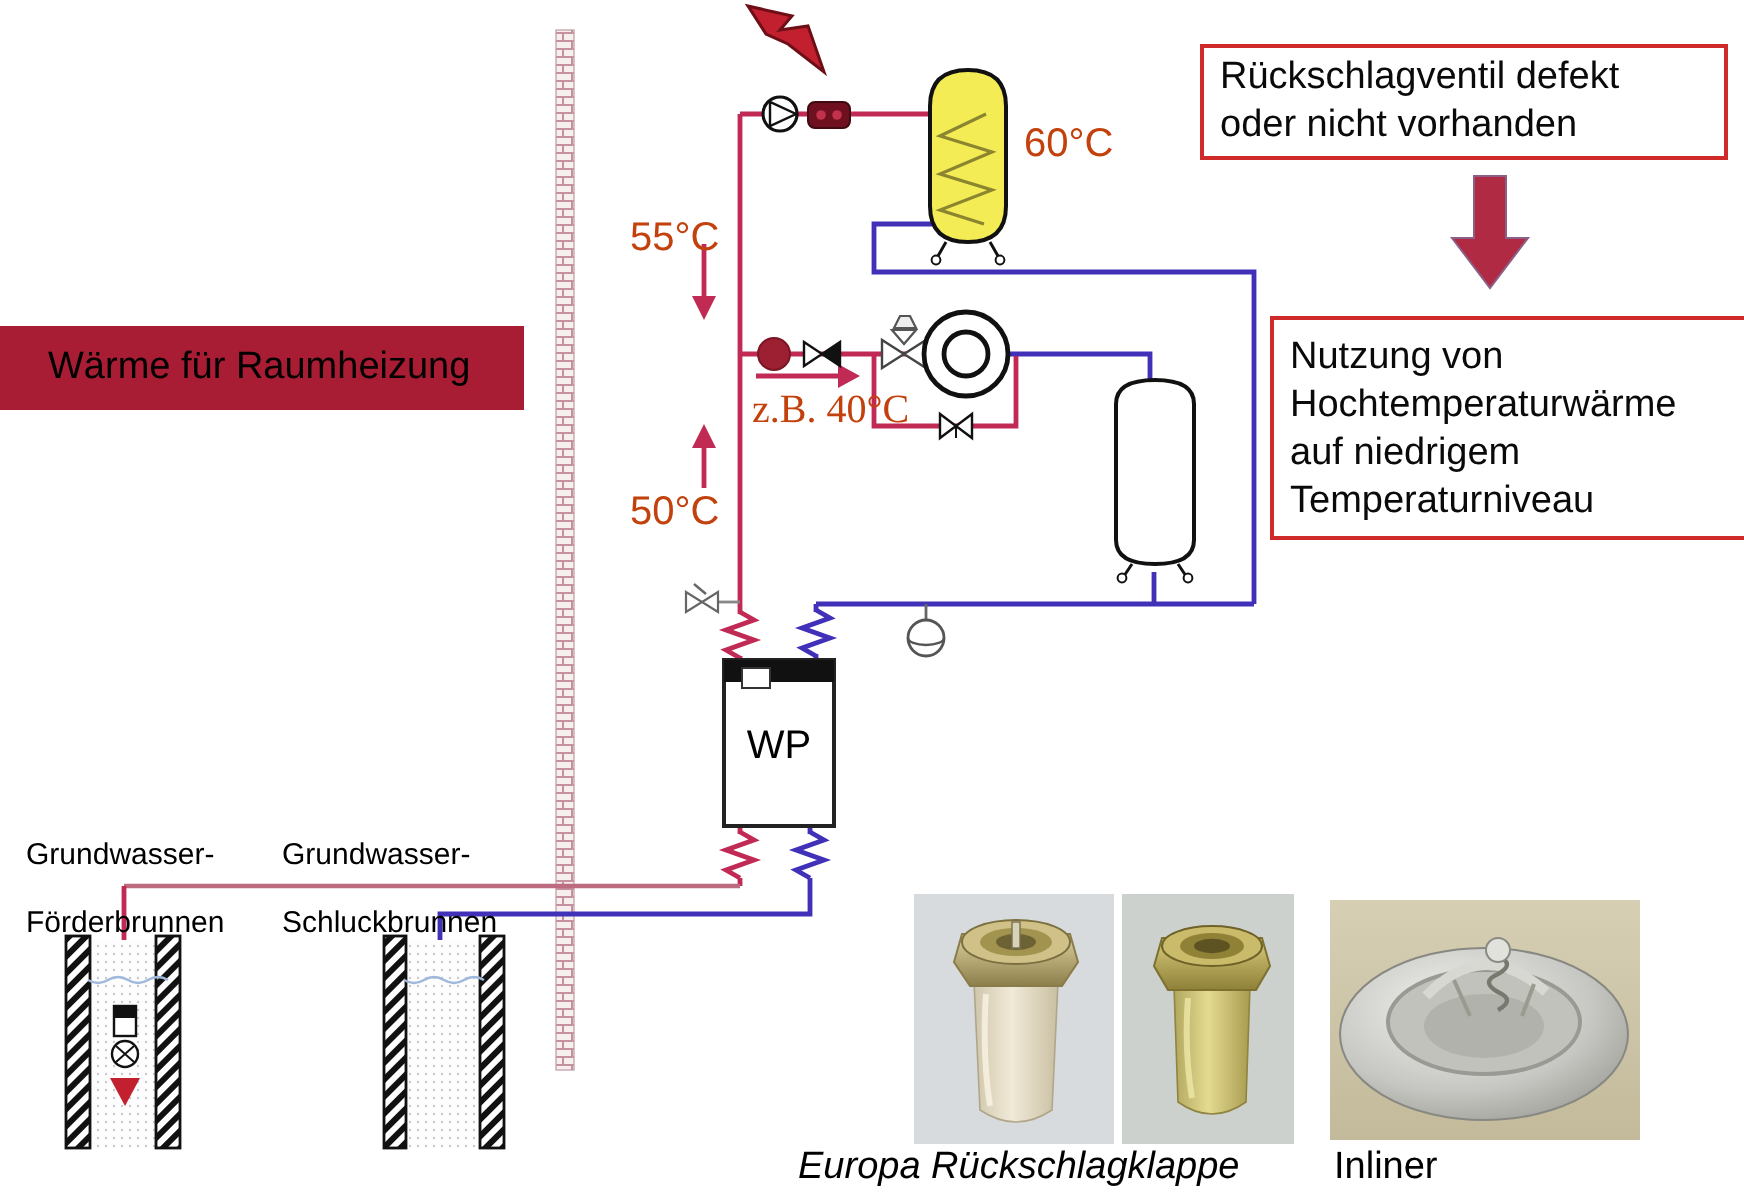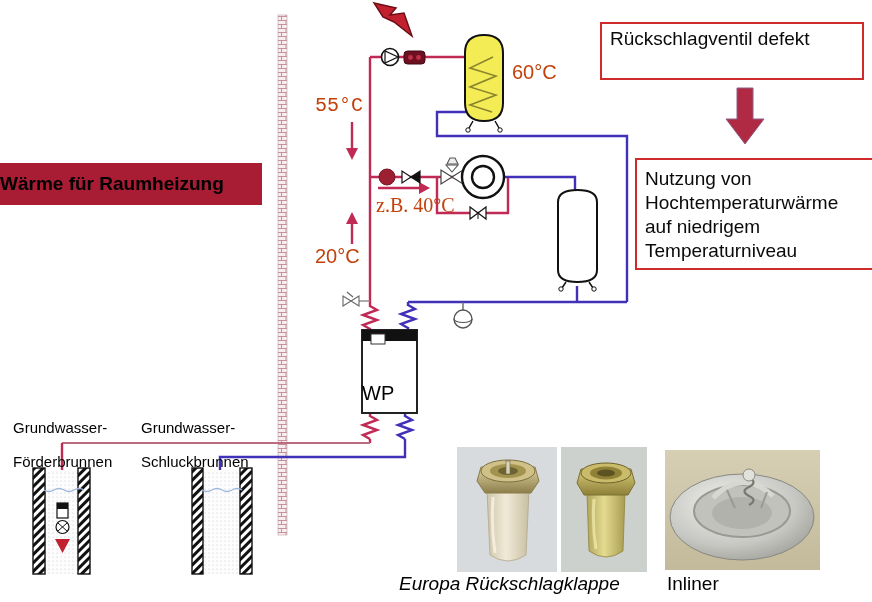--- a/index.html
+++ b/index.html
@@ -1,31 +1,31 @@
 <!DOCTYPE html>
 <html style="--hot: #c12a54; --hot-light: #bd6b7e; --cold: #4130b8; --accent: #cf2b2b; --banner-bg: #a81d33; --arrow-red: #b02a44; --tank-yellow: #f4ec55; --coil-olive: #8b8530; --valve-dark-red: #6e1020;"><head>
 <meta charset="utf-8">
 <style>
   html,body{margin:0;padding:0;background:#fff;font-family:"Liberation Sans",sans-serif;}
   #canvas{position:relative;width:872px;height:602px;background:#fff;overflow:hidden;color:#000;}
   #schematic{position:absolute;left:0;top:0;z-index:1;}
   .abs{position:absolute;z-index:2;}
   .banner{left:0;top:163px;width:262px;height:42px;background:var(--banner-bg,#a81d33);
-          font-weight:bold;font-size:19px;display:flex;align-items:center;
-          padding-left:0;box-sizing:border-box;color:#000;}
+          font-weight:normal;font-size:19px;display:flex;align-items:center;
+          padding-left:24px;box-sizing:border-box;color:#000;}
   .callout{border:2px solid var(--accent,#cf2b2b);background:#fff;font-size:19px;
            line-height:24px;padding:3px 8px;box-sizing:border-box;color:#0a0a0a;}
   #box-defect{left:588px;top:22px;width:264px;height:58px;margin-left:12px;}
   #box-usage{left:635px;top:158px;width:266px;height:112px;padding-top:7px;}
   .temp{font-size:20px;color:#c2410c;white-space:nowrap;}
-  #t55{left:315px;top:94px;font-family:Liberation Mono, monospace;}
+  #t55{left:315px;top:108px;}
   #t60{left:512px;top:61px;}
   #t40{left:376px;top:194px;font-family:Liberation Serif, serif;}
   #t30{left:315px;top:245px;}
-  #wp-label{left:362px;top:382px;width:55px;text-align:left;font-size:20px;}
+  #wp-label{left:362px;top:362px;width:55px;text-align:center;font-size:20px;}
   .well-label{font-weight:normal;font-size:15px;line-height:17px;white-space:pre-line;}
   #well-supply-label{left:13px;top:402px;}
   #well-injection-label{left:141px;top:402px;}
   .caption{font-size:19px;white-space:nowrap;}
   #caption-europa{left:399px;top:573px;font-style:italic;}
   #caption-inliner{left:667px;top:573px;}
   
   .p-hot{stroke:var(--hot,#c12a54);fill:none;stroke-width:2.4px;}
   .p-hotlight{stroke:var(--hot-light,#bd6b7e);fill:none;stroke-width:2.2px;}
   .p-cold{stroke:var(--cold,#4130b8);fill:none;stroke-width:2.4px;}
@@ -245,33 +245,34 @@
       <path d="M84,28 q9,4 0,9 q-9,4 0,9 q9,4 0,9" stroke="#78786f" stroke-width="2.2" fill="none"></path>
       <circle cx="84" cy="25" r="6" fill="#e2e2dc" stroke="#8a8a84" stroke-width="1"></circle>
       <path d="M62,40 L70,58 M102,42 L96,58" stroke="#9a9a90" stroke-width="2"></path>
     </g>
   </svg>
 
   <div class="abs banner">Wärme für Raumheizung</div>
 
   <div class="abs callout" id="box-defect">
     <div>Rückschlagventil defekt</div>
+    <div>oder nicht vorhanden</div>
   </div>
 
   <div class="abs callout" id="box-usage">
     <div>Nutzung von</div>
     <div>Hochtemperaturwärme</div>
     <div>auf niedrigem</div>
     <div>Temperaturniveau</div>
   </div>
 
   <div class="abs temp" id="t55">55°C</div>
   <div class="abs temp" id="t60">60°C</div>
   <div class="abs temp" id="t40">z.B. 40°C</div>
-  <div class="abs temp" id="t30">20°C</div>
+  <div class="abs temp" id="t30">50°C</div>
 
   <div class="abs" id="wp-label">WP</div>
 
   <div class="abs well-label" id="well-supply-label">
     <div>Grundwasser-</div>
     <div>Förderbrunnen</div>
   </div>
   <div class="abs well-label" id="well-injection-label">
     <div>Grundwasser-</div>
     <div>Schluckbrunnen</div>

